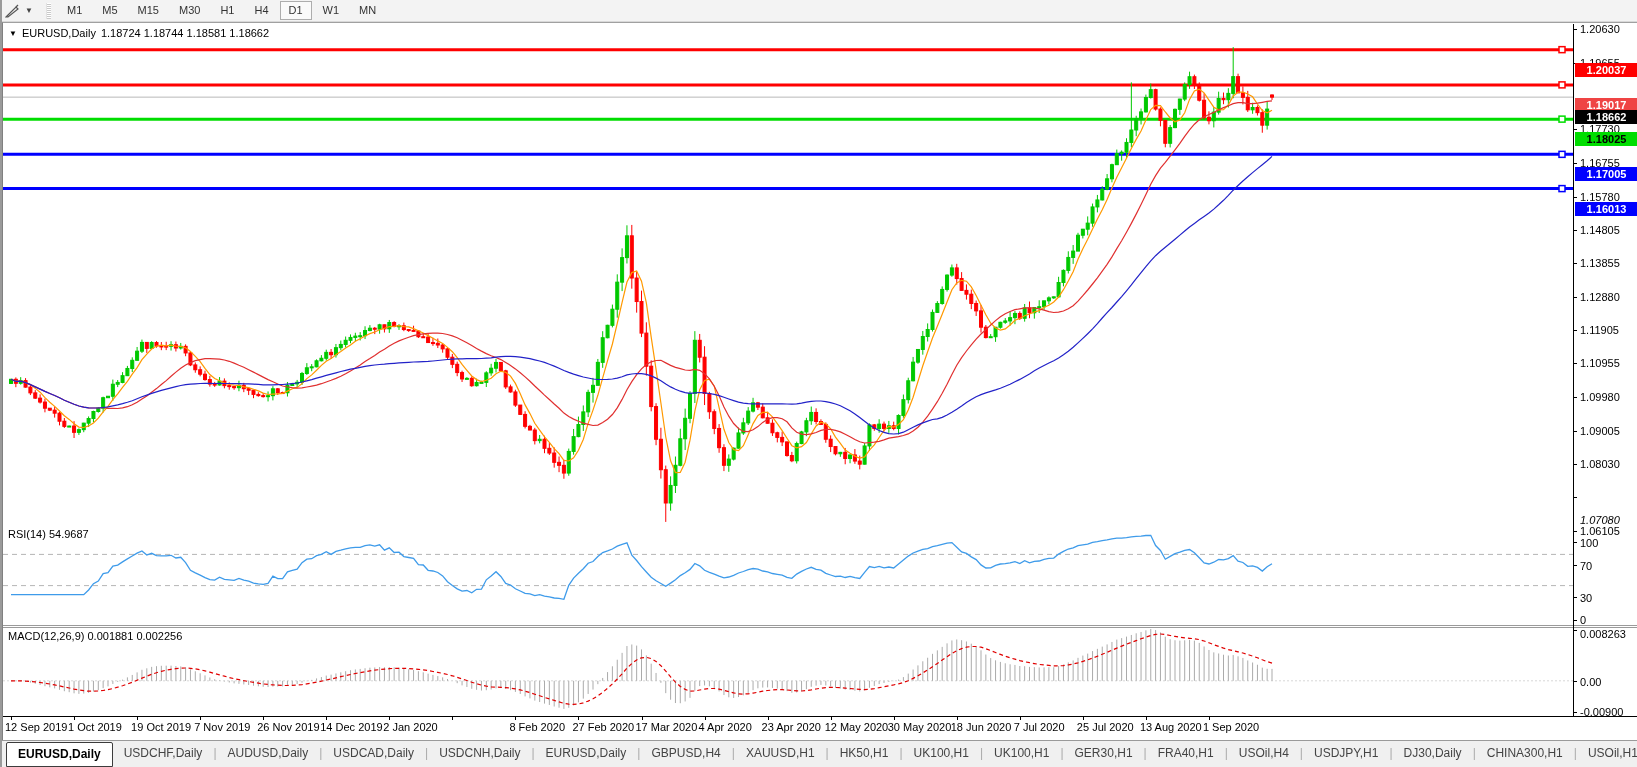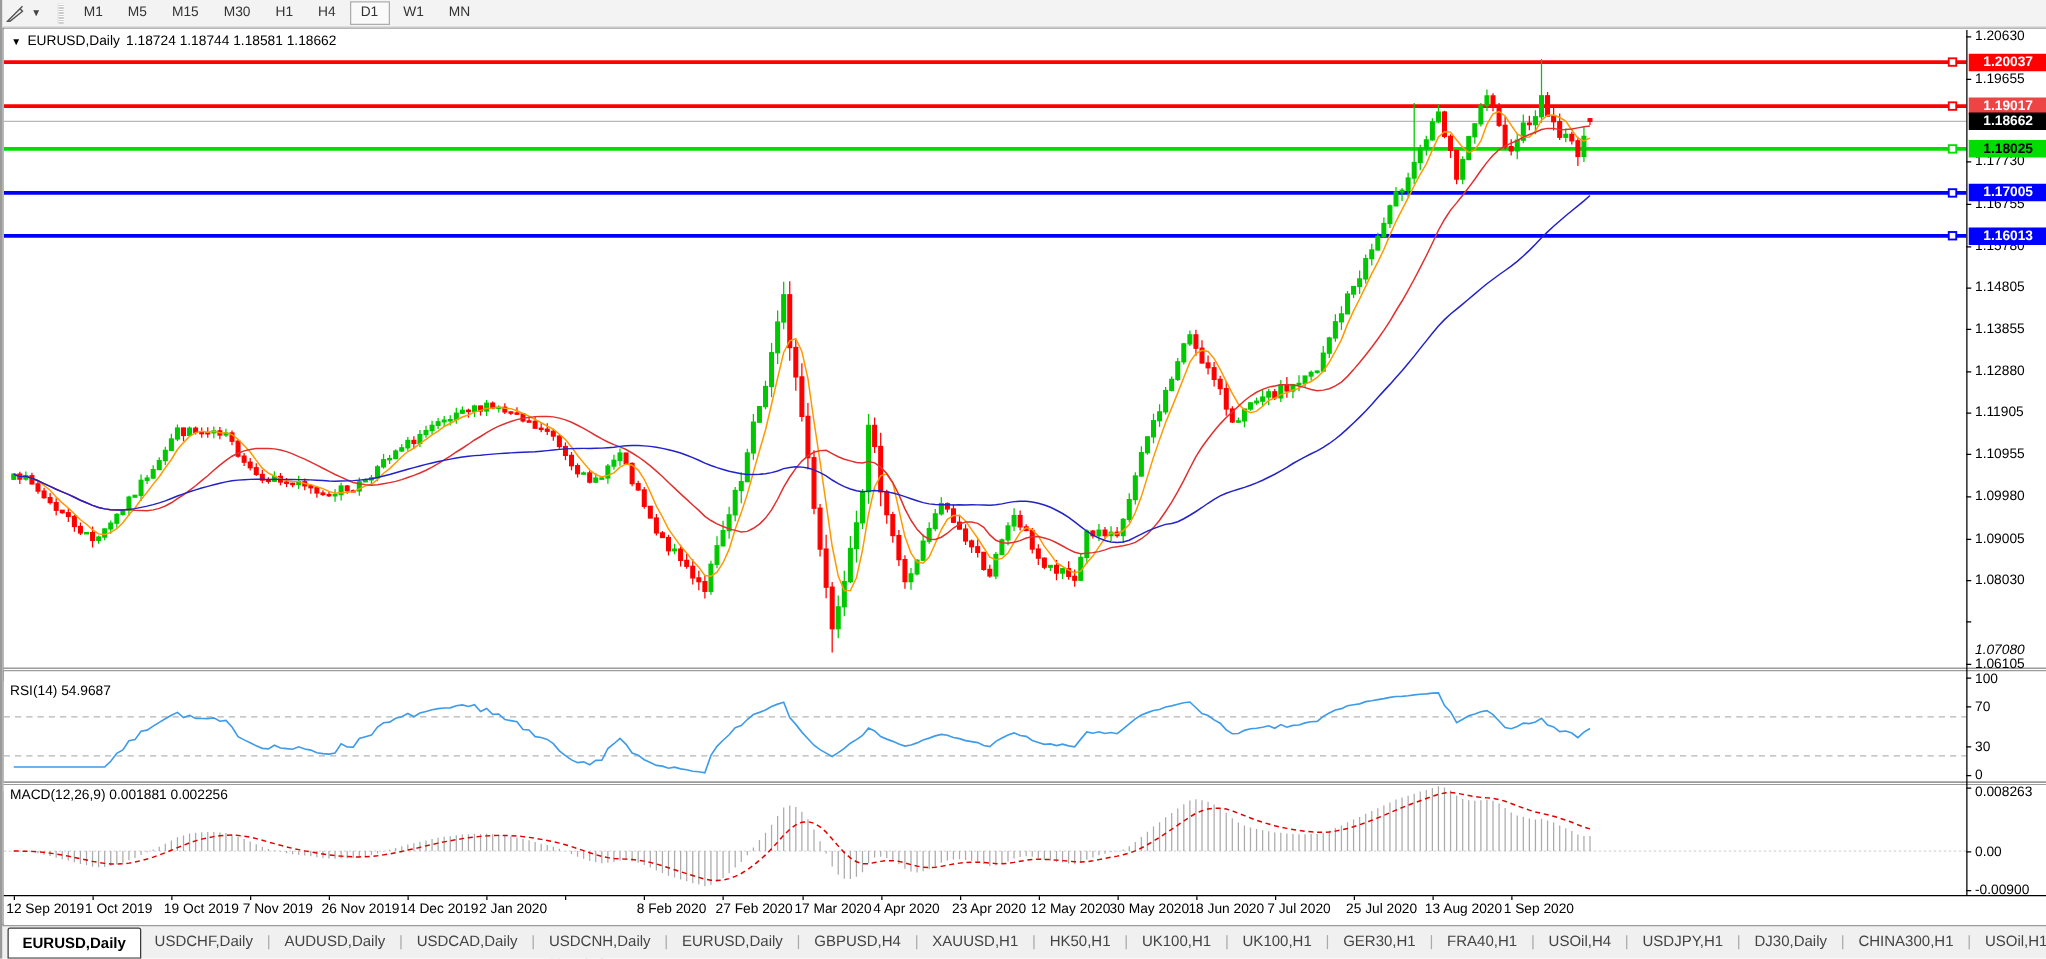--- a/index.html
+++ b/index.html
@@ -15,36 +15,36 @@
   .dd-arrow { font-size:8px; color:#444; width:14px; text-align:center; cursor:pointer; }
   .grip { width:5px; height:16px; margin:0 6px; background:repeating-linear-gradient(#fff 0 1px, #c9c9c9 1px 2px); border-left:1px solid #e2e2e2; }
   .tfbtn { font-size:11px; color:#333; padding:2px 8px 3px; margin:0 1px; border:1px solid transparent; cursor:pointer; }
   .tfbtn.active { background:#fafafa; border:1px solid #adadad; }
 
   
   .chartwin { position:absolute; left:0; top:22px; width:1637px; height:718px;
     background:#fff; border:1px solid #808080; border-top:1px solid #a0a0a0; }
   .pane { position:absolute; left:0; width:1635px; overflow:hidden; background:#fff; }
   #price-pane { top:1px;  height:510px; }
-  #rsi-pane   { top:522px; height:88px; }
+  #rsi-pane   { top:503px; height:88px; }
   #macd-pane  { top:605px; height:88px; }
   .splitter { position:absolute; left:0; width:1635px; height:3px;
     background:linear-gradient(#9a9a9a 0 1px, #ffffff 1px 2px, #9a9a9a 2px 3px); cursor:row-resize; }
   #split1 { top:511px; } #split2 { top:602px; }
   .axis-line { position:absolute; left:1570px; top:1px; width:1px; height:692px; background:#000; }
   svg.layer { position:absolute; left:0; top:0; }
 
   .chart-title { position:absolute; left:6px; top:3px; font-size:11px; color:#000; display:flex; align-items:center; gap:5px; }
   .chart-title .tri { font-size:8px; color:#000; }
   .ind-label { position:absolute; left:5px; top:2px; font-size:11px; color:#000; }
 
   .tick-label { position:absolute; left:1577px; font-size:11px; color:#000; line-height:12px; }
   .tick-dash { position:absolute; left:1570px; width:4px; height:1px; background:#000; }
   .price-badge { position:absolute; left:1572px; width:63px; height:14px; font-size:11px; line-height:14px;
-    text-align:center; font-weight:bold; }
+    text-align:center; font-weight:bold;margin-top:20px; }
 
   
   .date-axis { position:absolute; left:0; top:693px; width:1635px; height:24px; background:#fff; border-top:1px solid #000; }
   .date-label { position:absolute; top:4px; font-size:11px; color:#000; white-space:nowrap; }
   .date-tick  { position:absolute; top:0; width:1px; height:3px; background:#000; }
 
   
   .tabbar { position:absolute; left:0; top:740px; width:1637px; height:27px; background:#f0f0f0;
     border-top:1px solid #9a9a9a; display:flex; align-items:flex-start; padding-top:1px; }
   .tab { font-size:12px; color:#444; padding:4px 11px 5px; cursor:pointer; white-space:nowrap; }

